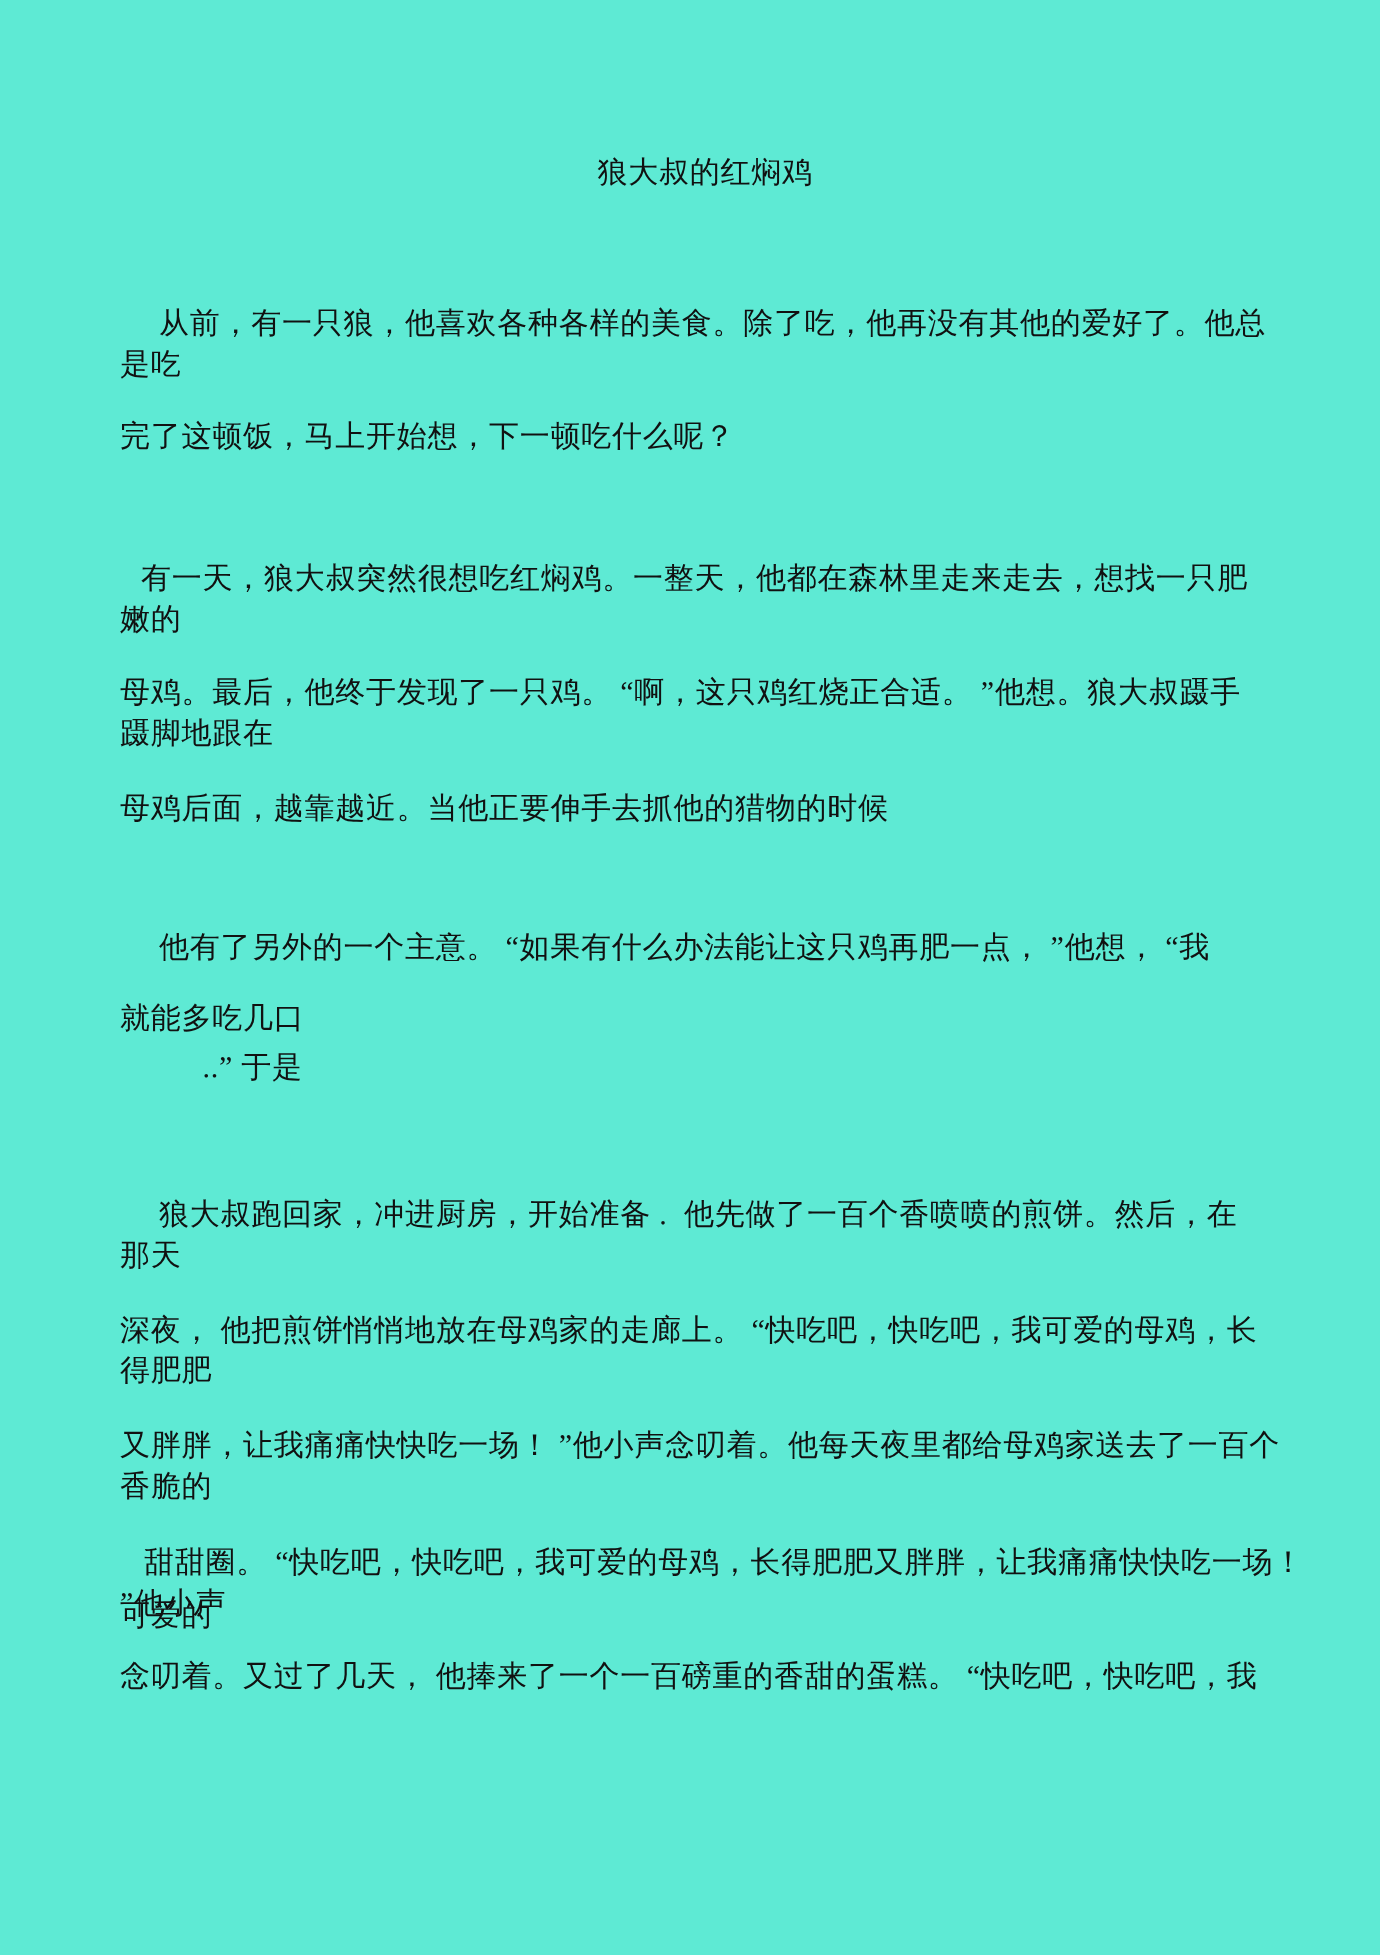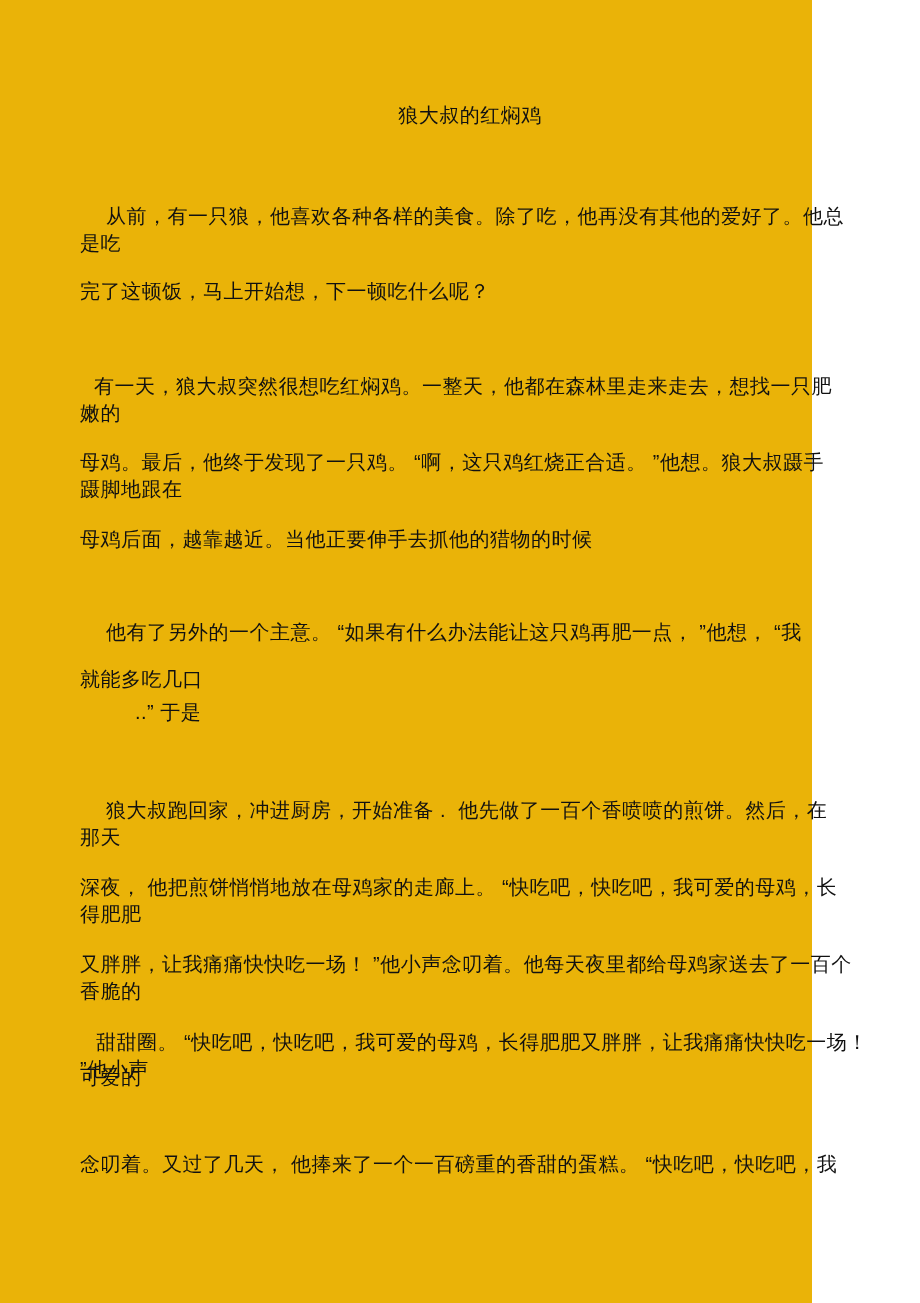--- a/index.html
+++ b/index.html
@@ -7,24 +7,24 @@
     padding: 0;
   }
   body {
     width: 920px;
     height: 1303px;
     background: #ffffff;
     overflow: hidden;
   }
   .page {
     position: relative;
-    width: 812px;
+    width: 920px;
     height: 1303px;
-    background: #eab308;
-    font-family: Liberation Sans, sans-serif;
+    background: #5eead4;
+    font-family: Liberation Serif, serif;
   }
   .line {
     position: absolute;
     font-size: 20px;
     line-height: 23px;
     color: #111111;
     white-space: pre;
     letter-spacing: 0.5px;
   }
   .line.center {
@@ -50,16 +50,16 @@
       <div class="line" style="top: 668px; left: 80px;">就能多吃几口</div>
       <div class="line" style="top: 701px; left: 135px;">..” 于是</div>
       <div class="line" style="top: 799px; left: 106px;">狼大叔跑回家，冲进厨房，开始准备 .  他先做了一百个香喷喷的煎饼。然后，在</div>
       <div class="line" style="top: 826px; left: 80px;">那天</div>
       <div class="line" style="top: 876px; left: 80px;">深夜， 他把煎饼悄悄地放在母鸡家的走廊上。 “快吃吧，快吃吧，我可爱的母鸡，长</div>
       <div class="line" style="top: 903px; left: 80px;">得肥肥</div>
       <div class="line" style="top: 953px; left: 80px;">又胖胖，让我痛痛快快吃一场！ ”他小声念叨着。他每天夜里都给母鸡家送去了一百个</div>
       <div class="line" style="top: 980px; left: 80px;">香脆的</div>
       <div class="line" style="top: 1031px; left: 96px; text-align: right;">甜甜圈。 “快吃吧，快吃吧，我可爱的母鸡，长得肥肥又胖胖，让我痛痛快快吃一场！</div>
       <div class="line" style="top: 1058px; left: 80px;">”他小声</div>
-      <div class="line" style="top: 1107px; left: 80px; margin-top: 46px;">念叨着。又过了几天， 他捧来了一个一百磅重的香甜的蛋糕。 “快吃吧，快吃吧，我</div>
+      <div class="line" style="top: 1107px; left: 80px;">念叨着。又过了几天， 他捧来了一个一百磅重的香甜的蛋糕。 “快吃吧，快吃吧，我</div>
       <div class="line" style="top: 1066px; left: 80px;">可爱的</div>
     </div>
 </div>
 
 </body></html>

